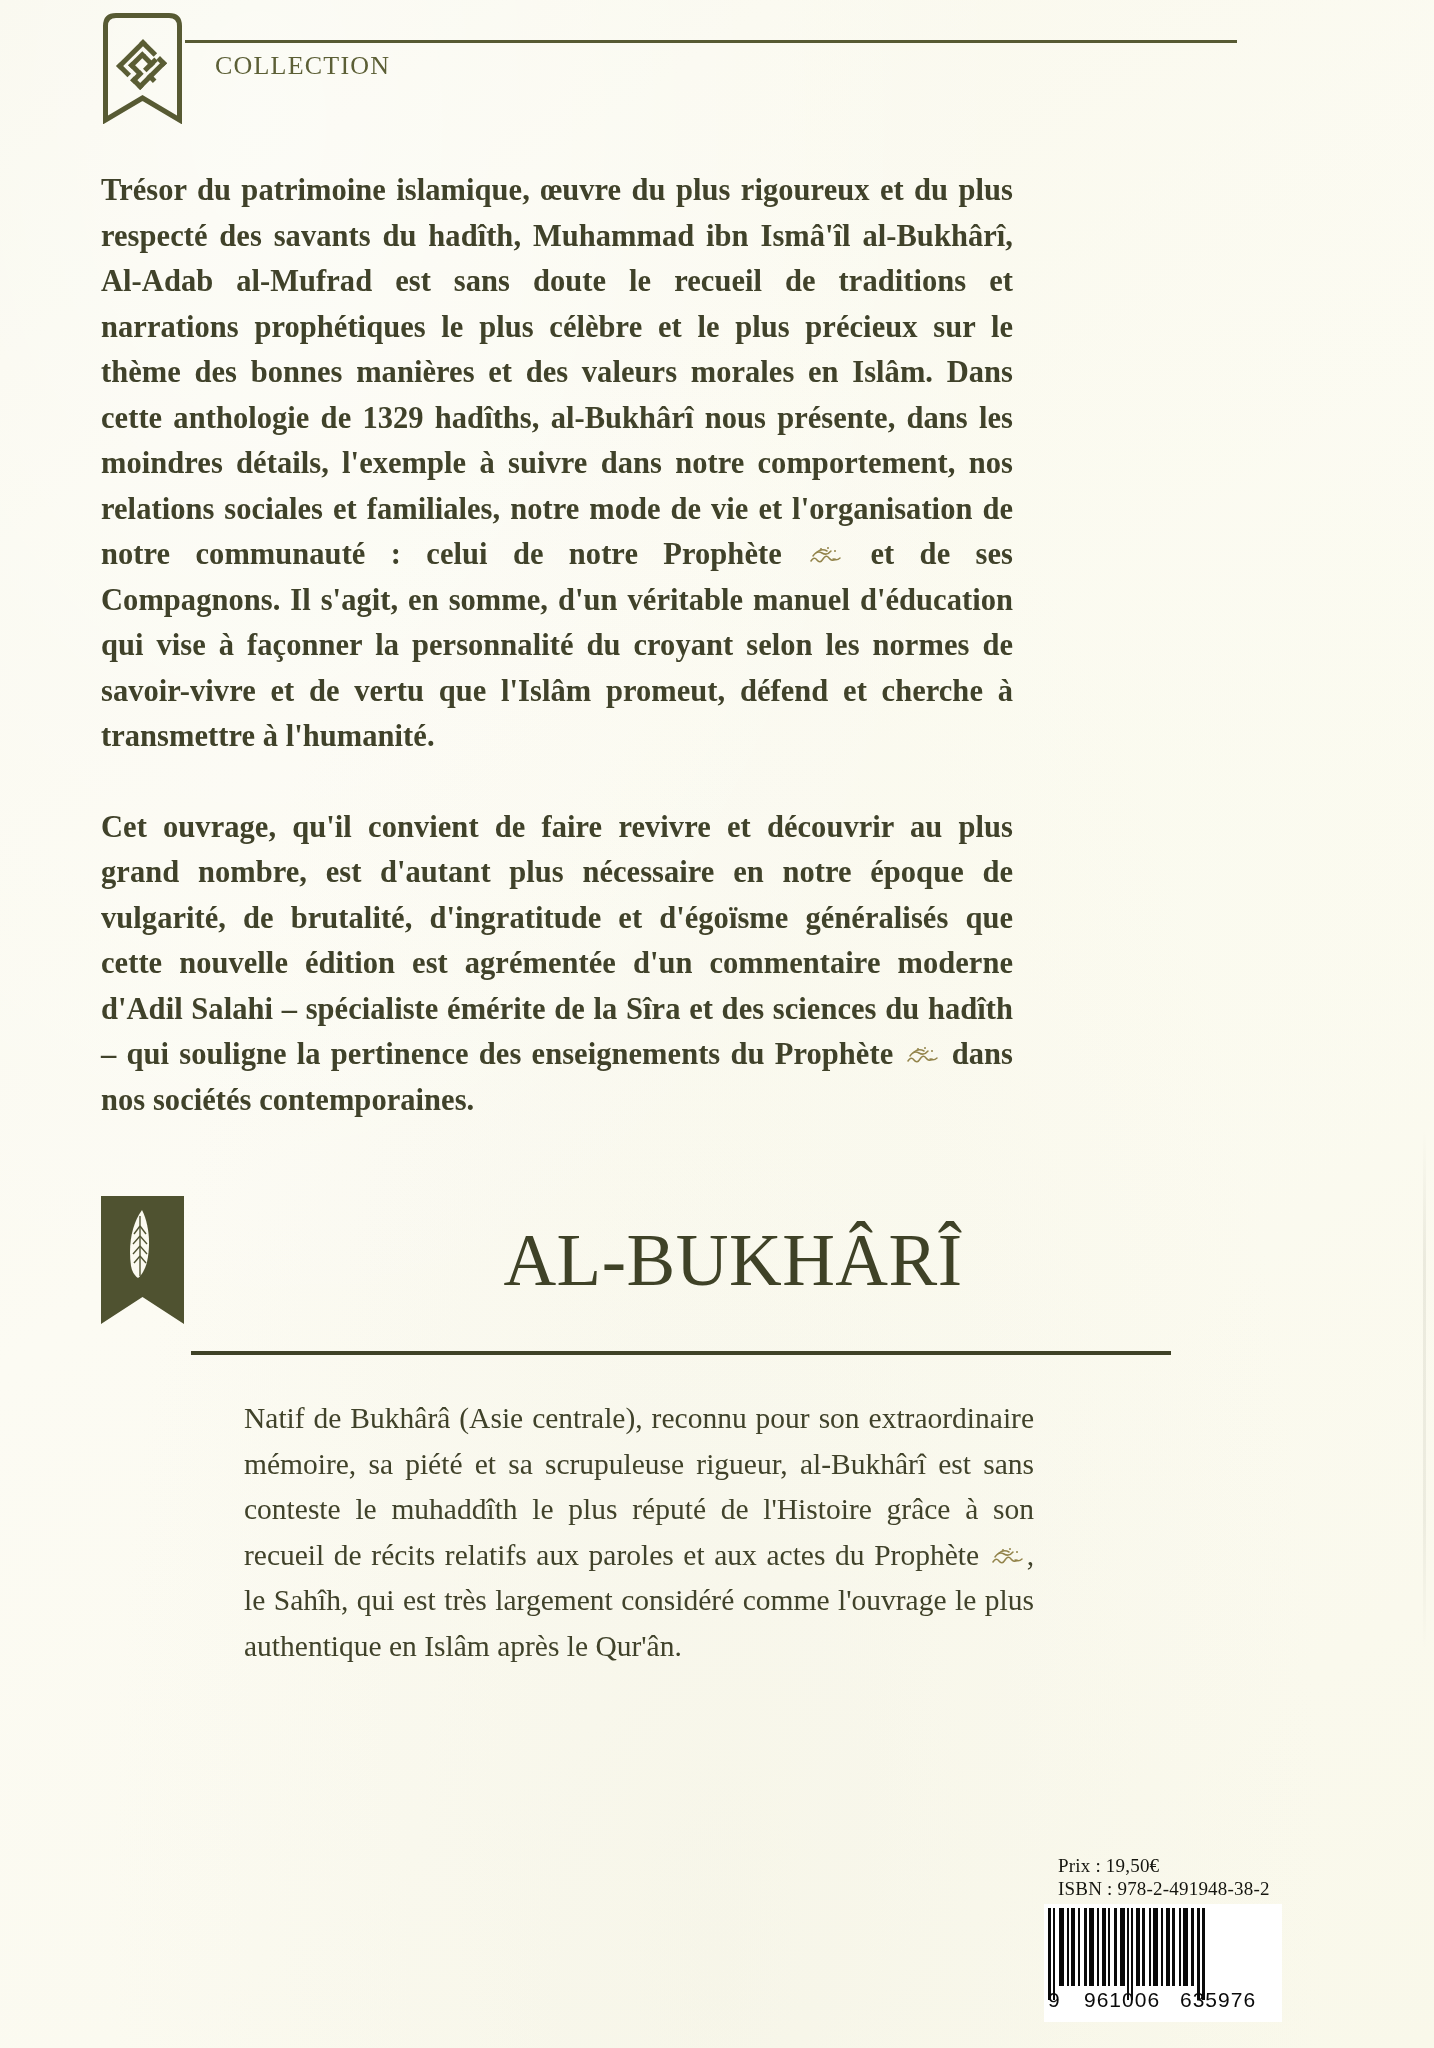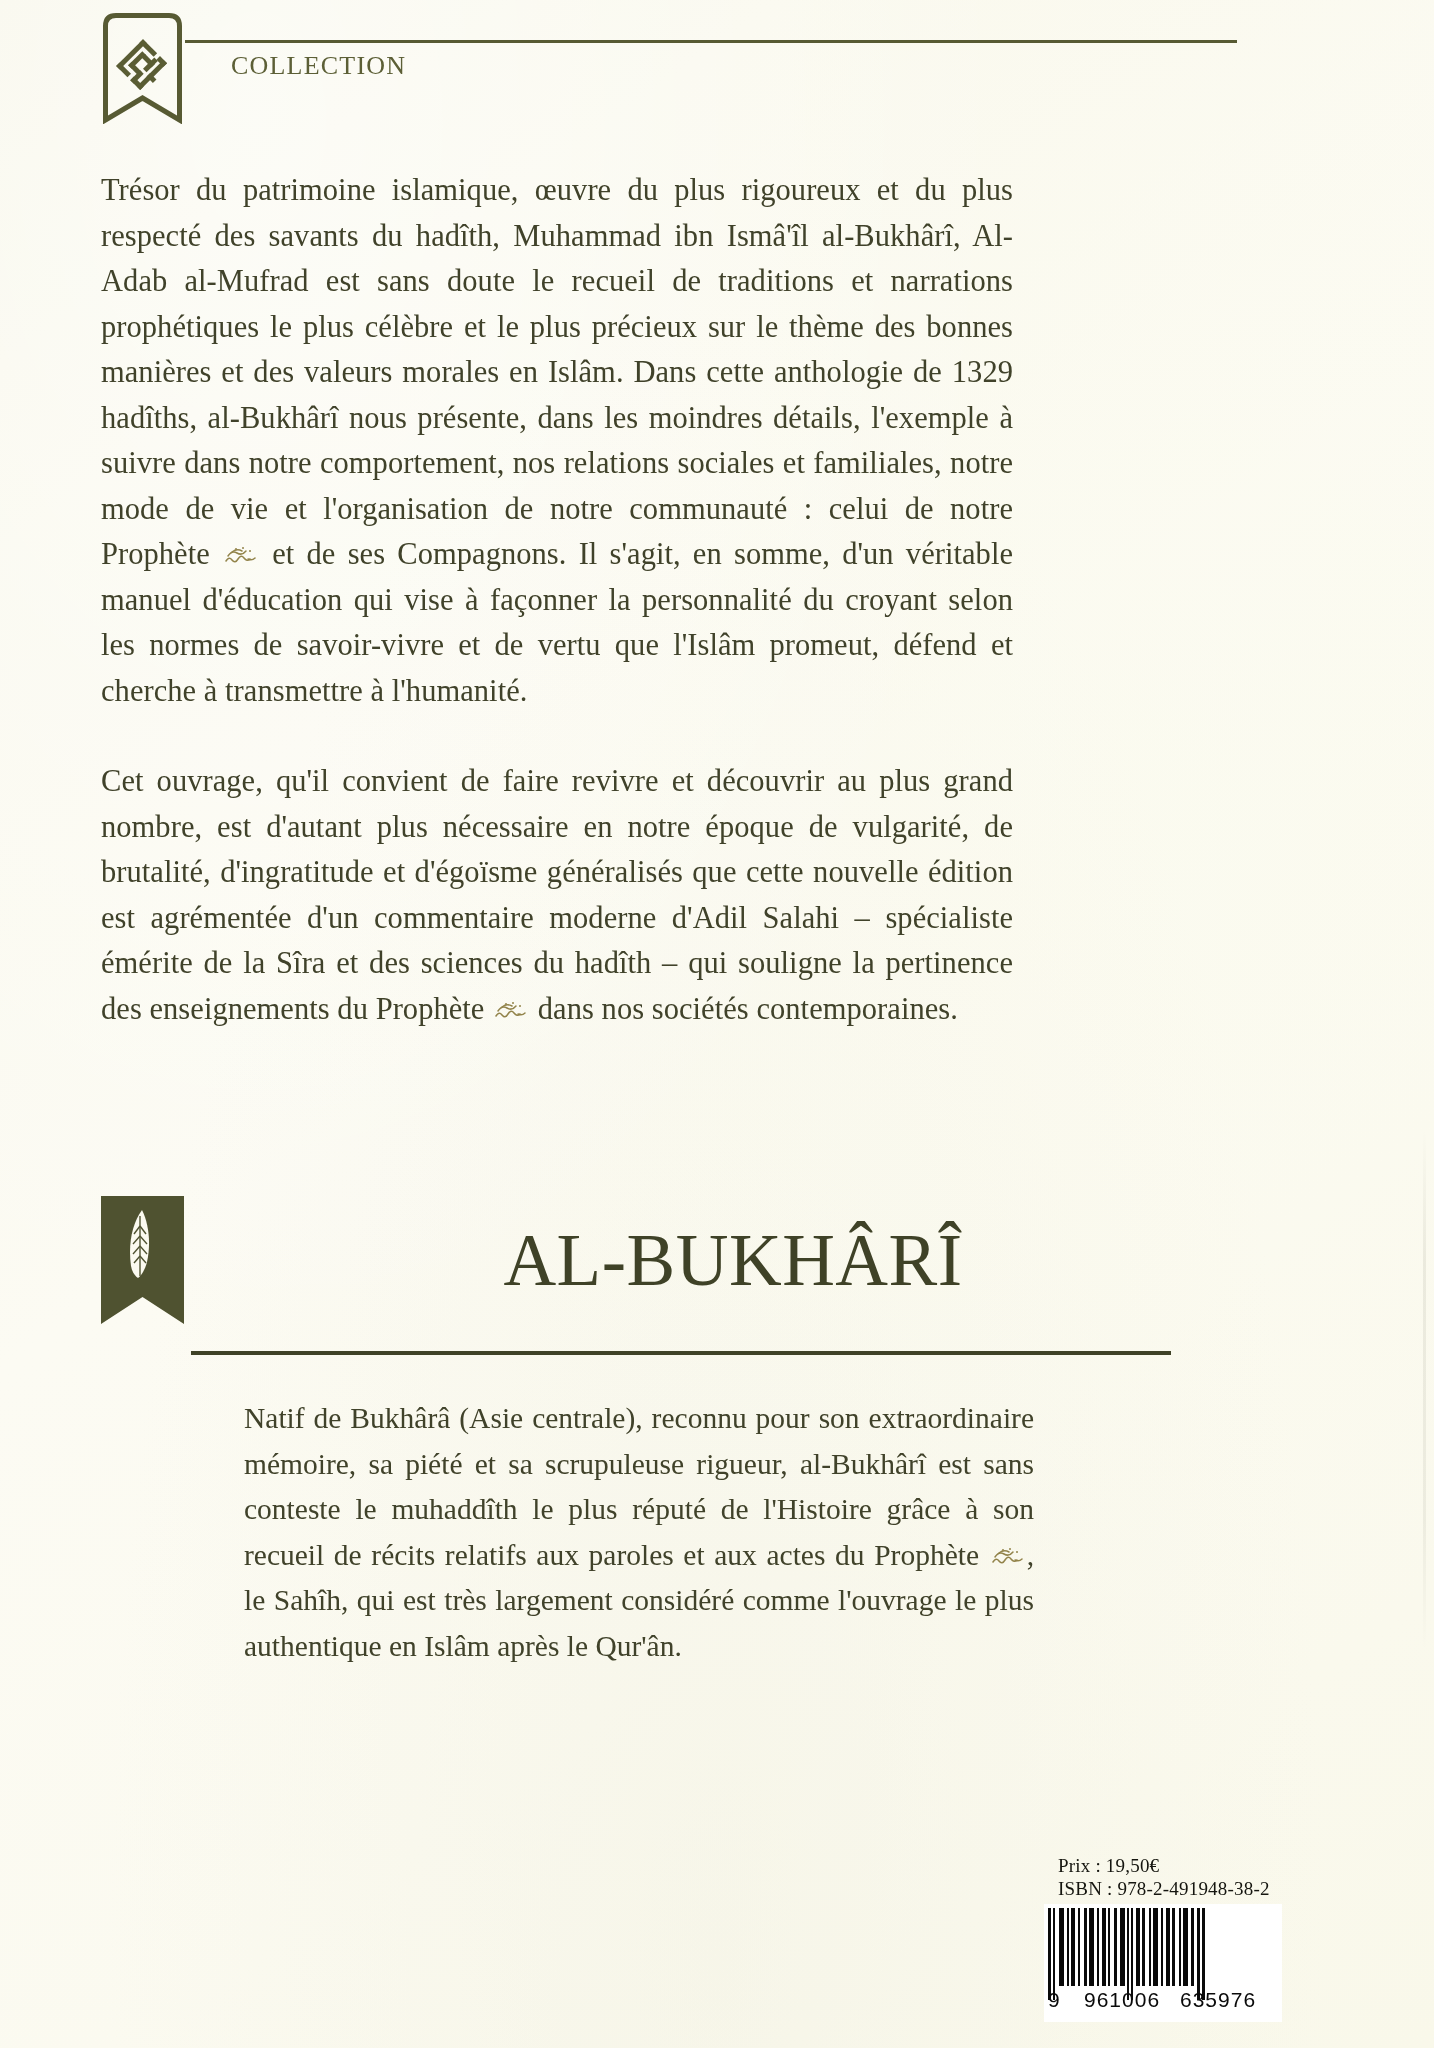--- a/index.html
+++ b/index.html
@@ -60,21 +60,21 @@
     position: absolute;
     left: 84px;
     top: 28px;
     width: 1052px;
     height: 3px;
     background: #575a33;
   }
 
   .collection-text {
     position: absolute;
-    left: 130px;
+    left: 114px;
     top: 40px;
   }
   .collection-kicker {
     font-size: 26px;
     letter-spacing: 1.2px;
     color: #5c5f36;
     line-height: 1.1;
   }
   .collection-title {
     font-size: 35px;
@@ -91,20 +91,21 @@
     top: 168px;
     width: 912px;
   }
   .para {
     text-align: justify;
     text-justify: inter-word;
     font-size: 30.5px;
     line-height: 45.5px;
     color: #40422a;
     letter-spacing: 0.05px;
+    font-weight: bold;
   }
   .para + .para { margin-top: 45px; }
 
   .saw {
     display: inline-block;
     width: 34px;
     height: 22px;
     vertical-align: -3px;
     margin: 0 2px;
     opacity: .92;

